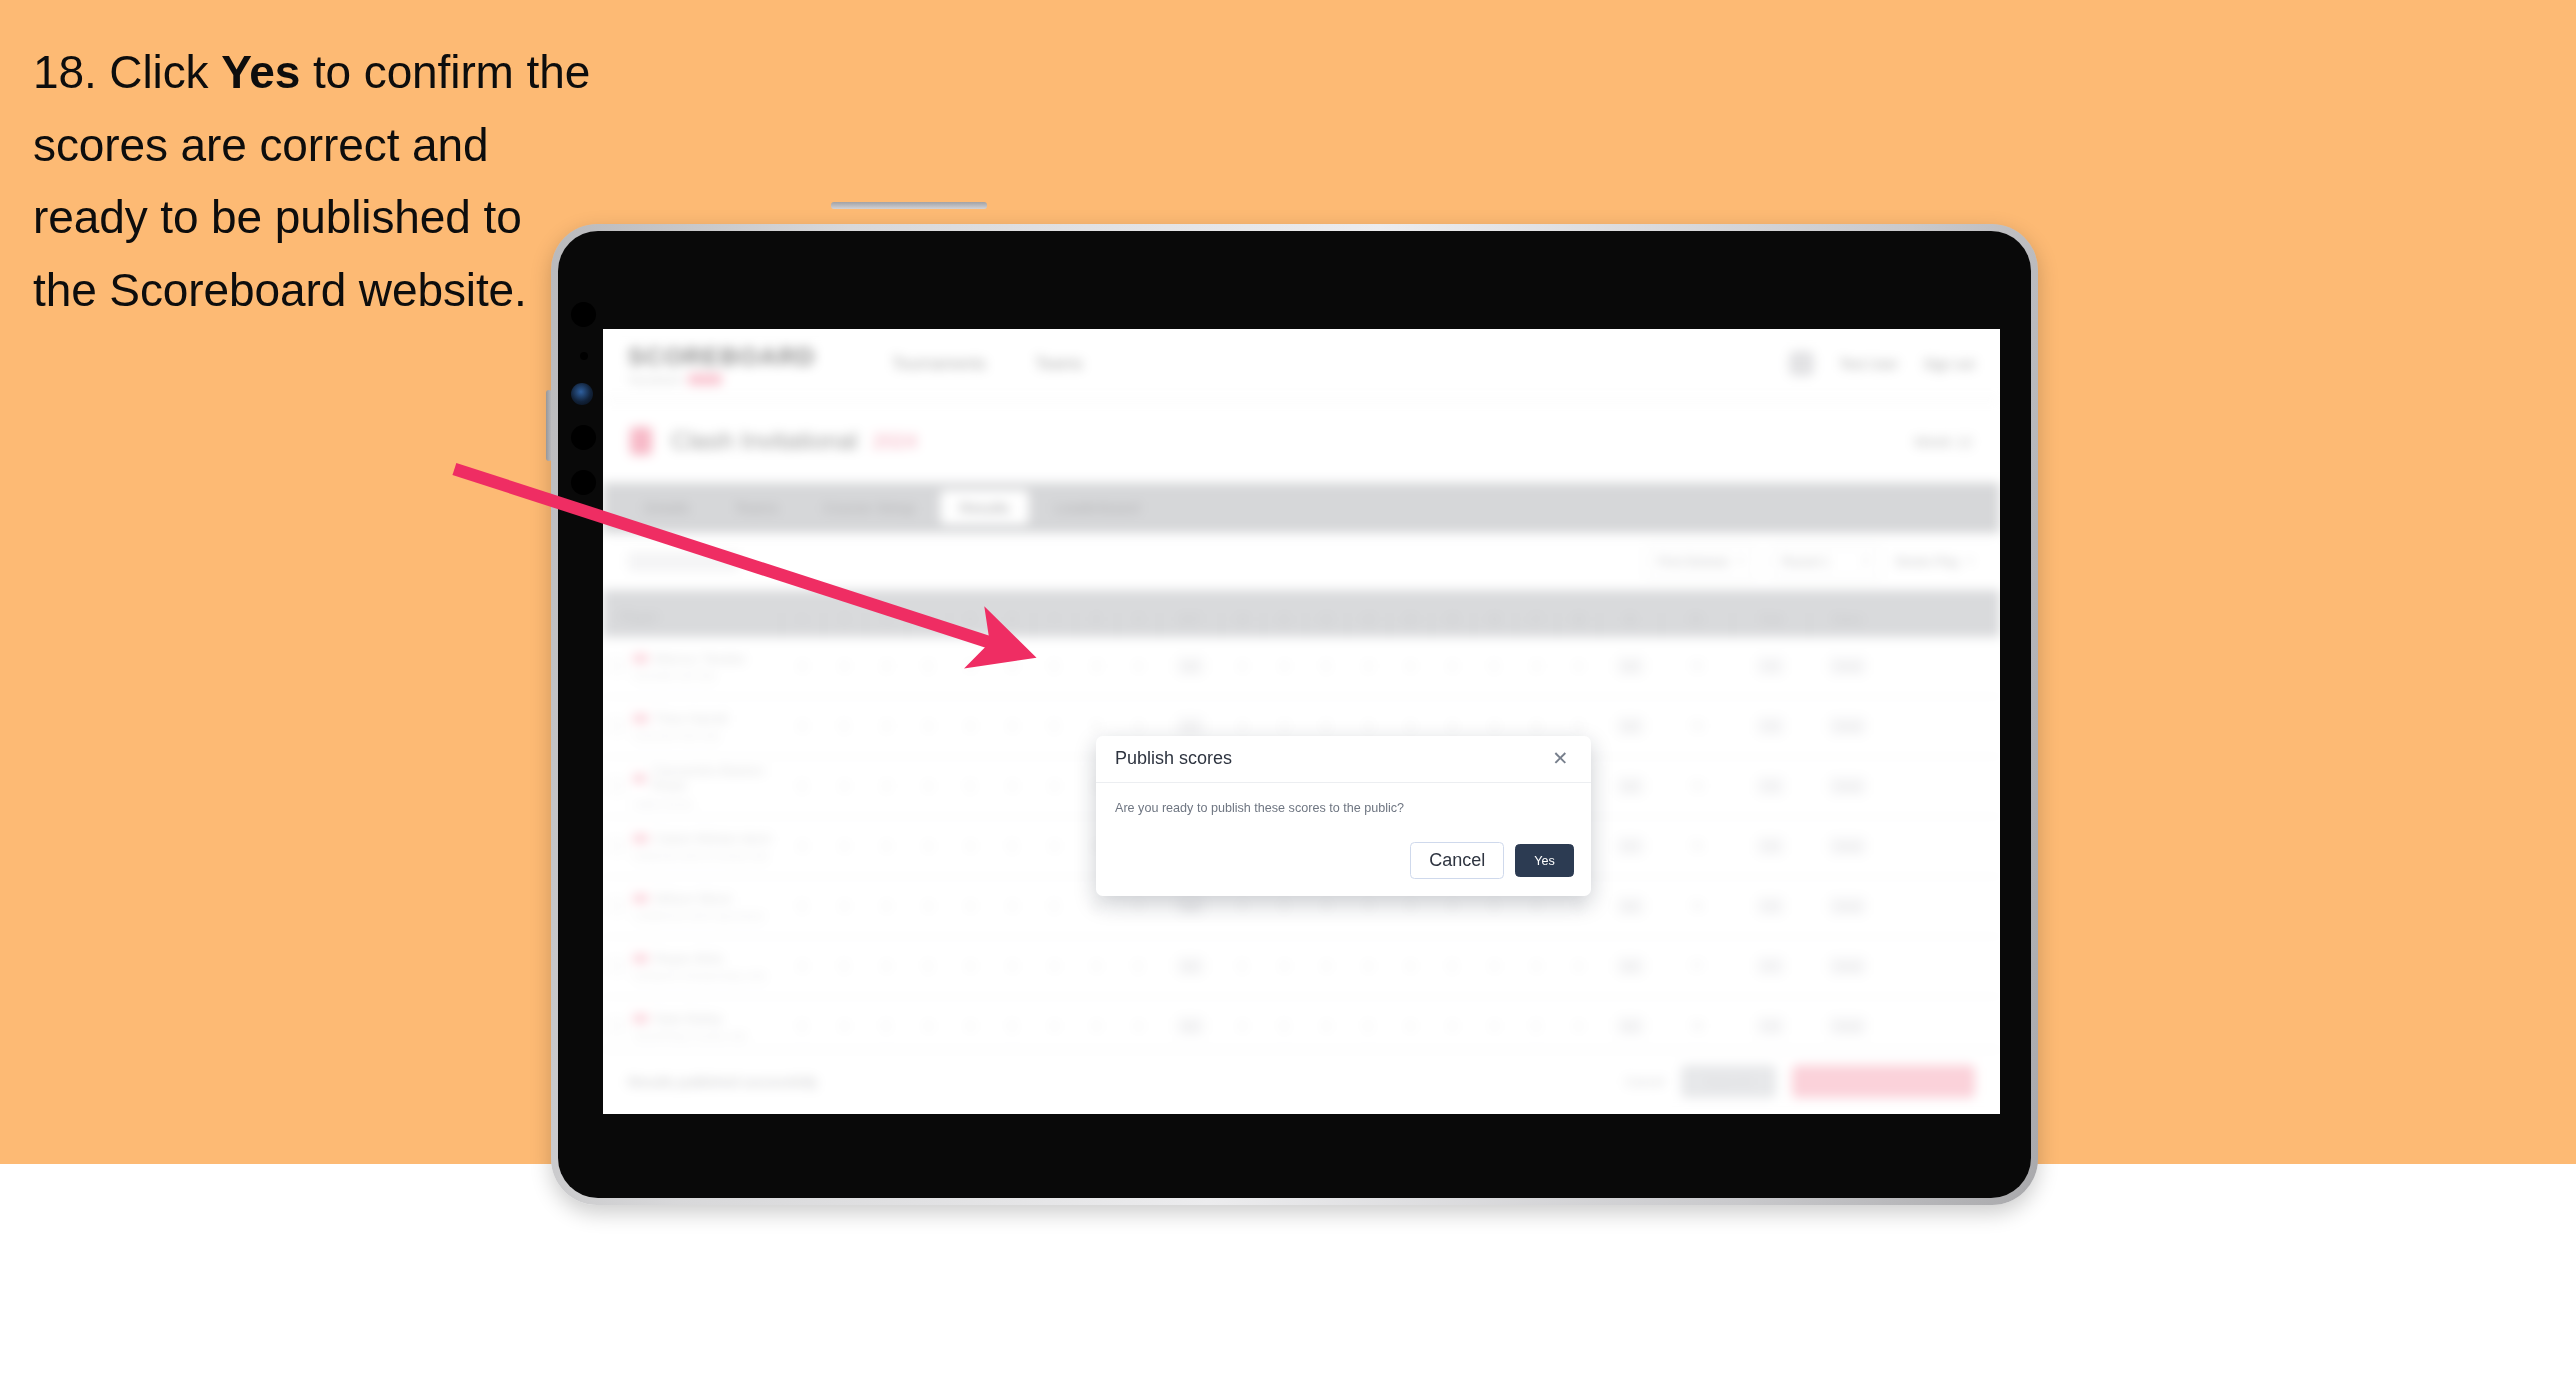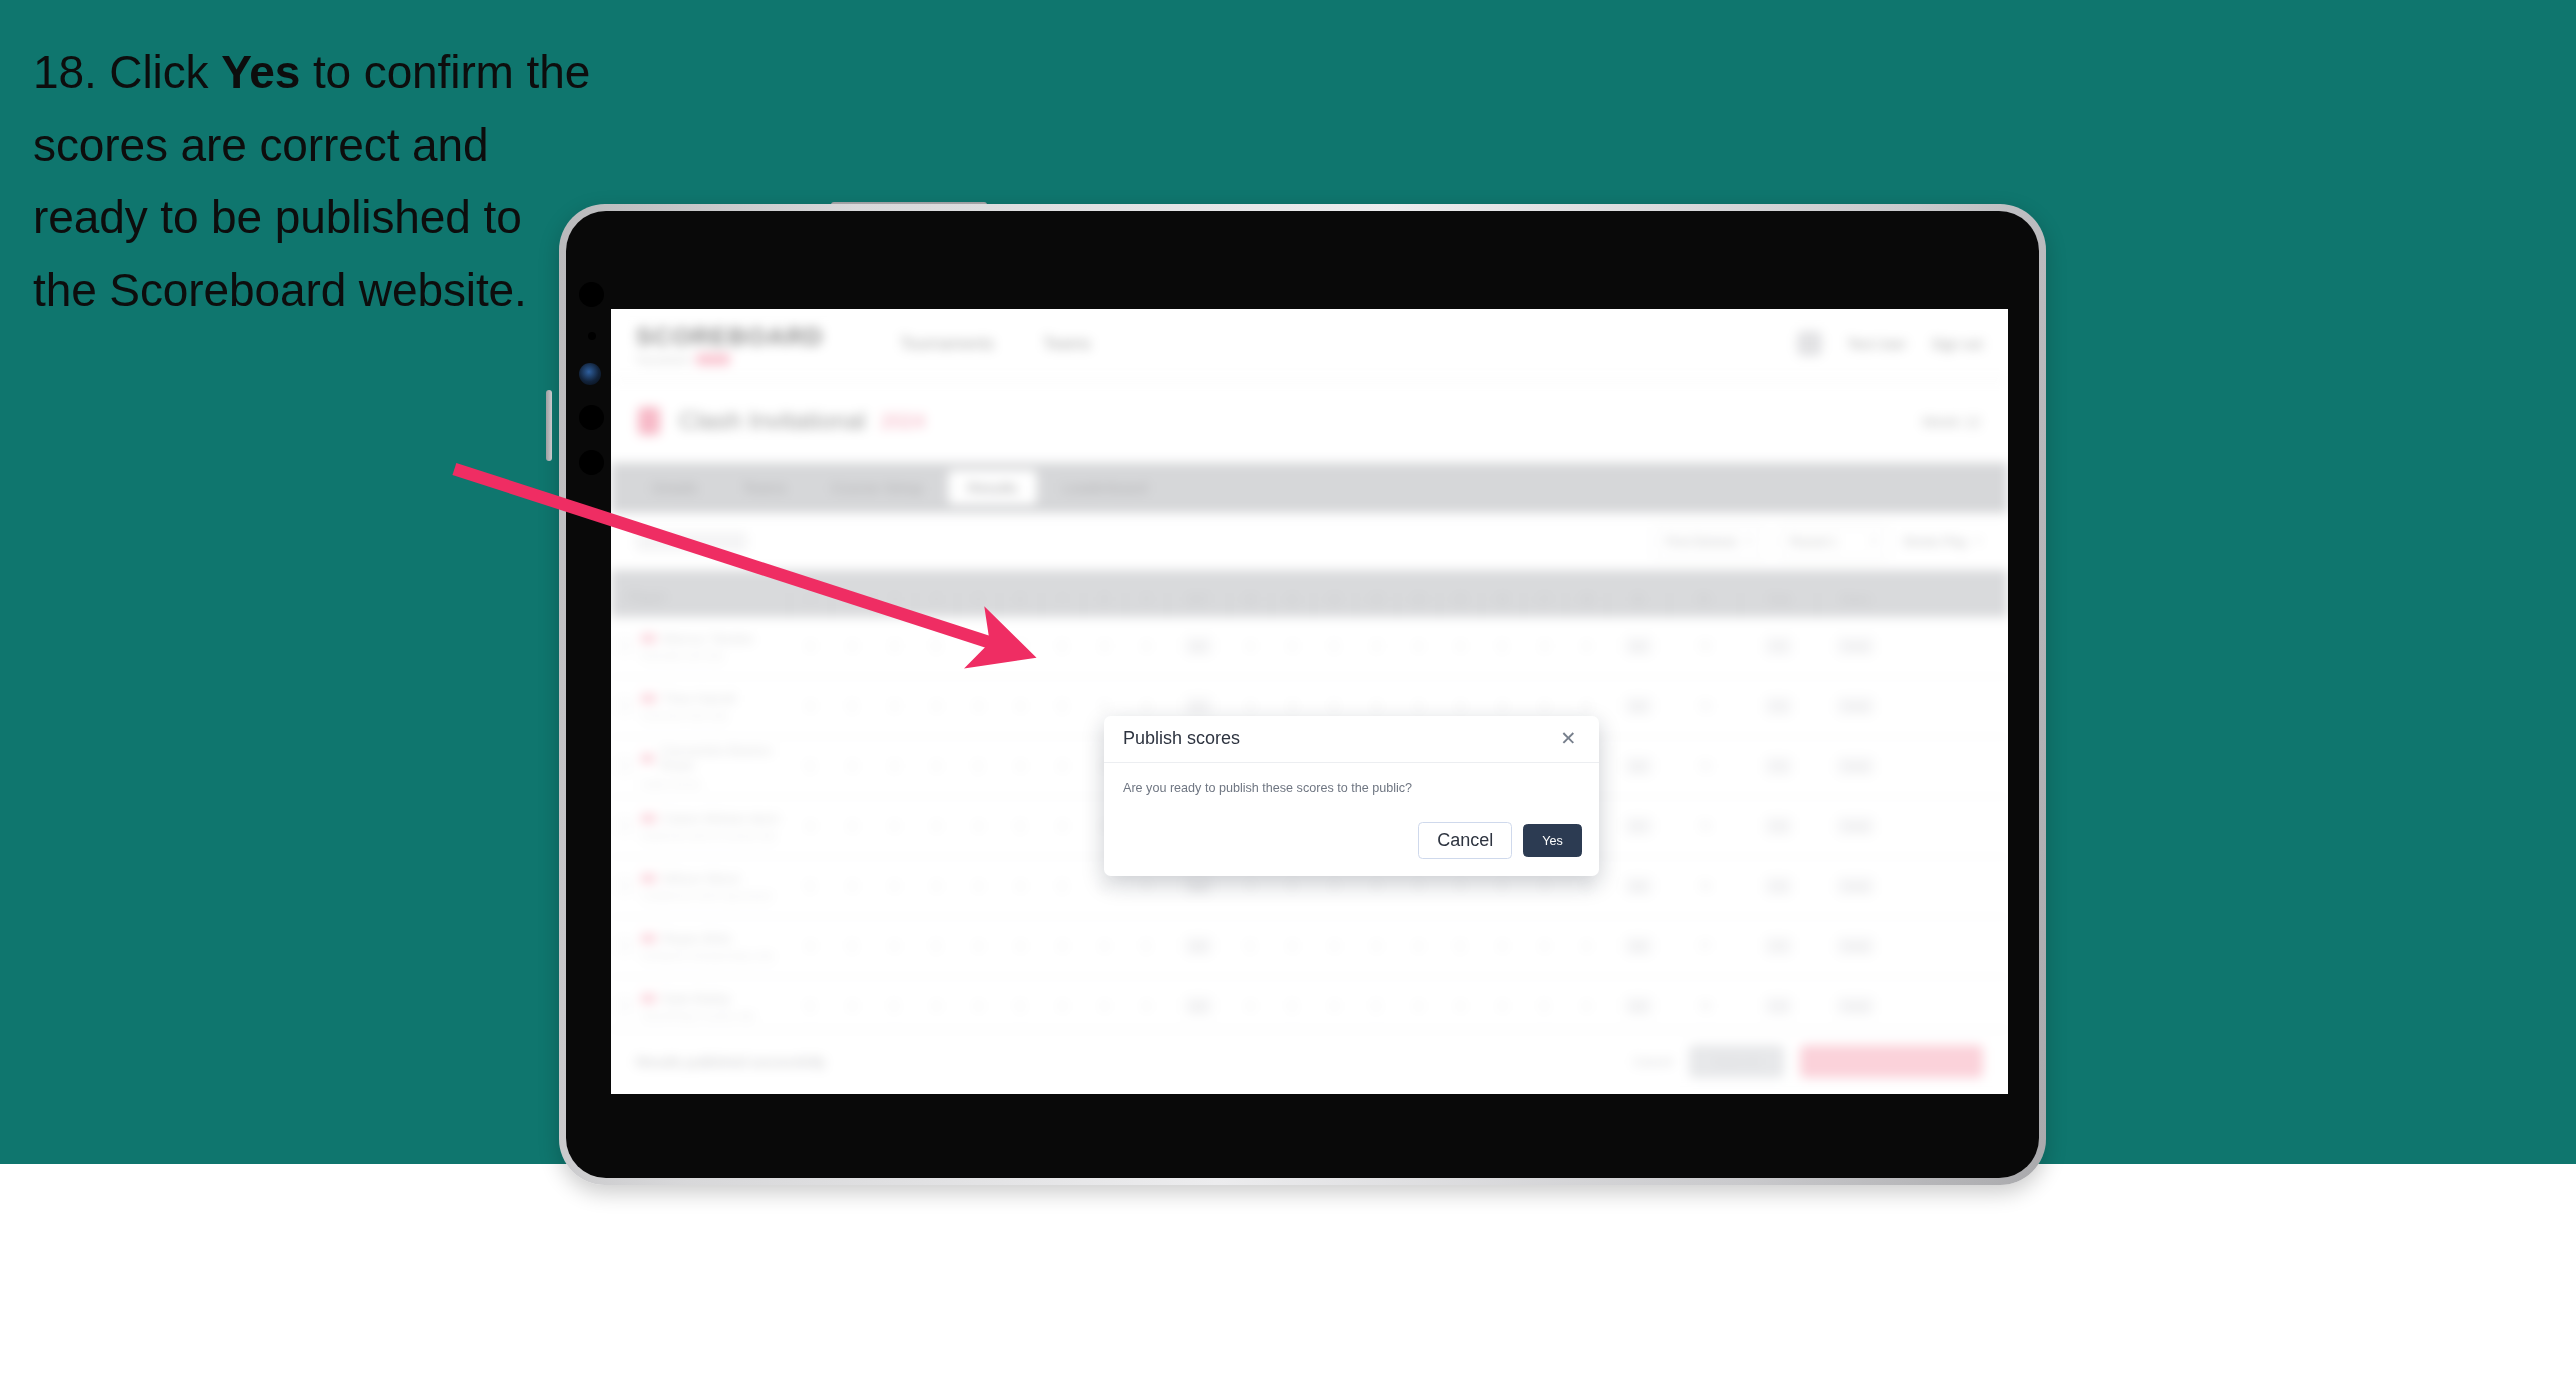--- a/index.html
+++ b/index.html
@@ -2,45 +2,44 @@
 <html style="font-size:12px"><head>
 <meta charset="utf-8">
 <style>
   * { box-sizing: border-box; margin: 0; padding: 0; }
   html, body {
     width: 2576px; height: 1386px;
     background: #ffffff;
     font-family: "Liberation Sans", sans-serif;
     overflow: hidden;
   }
-  #stage { position: relative; width: 2576px; height: 1164px; background: #0f766e; }
+  #stage { position: relative; width: 2576px; height: 1164px; background: #fdba74; }
 
   
   #instruction {
     position: absolute;
     left: 33px; top: 36px;
     width: 564px;
     font-size: 46px;
     line-height: 1.58;
     color: #0d0d0d;
     font-weight: 400;
     letter-spacing: -0.1px;
   }
   #instruction b { font-weight: 700; }
 
   
   #tablet {
     position: absolute;
-    left: 551px; top: 204px;
+    left: 551px; top: 224px;
     width: 1487px; height: 981px;
     border-radius: 46px;
     background: linear-gradient(100deg,#b9b9bb 0%,#d8d8da 18%,#ececee 50%,#c9c9cc 82%,#a9a9ac 100%);
     padding: 6.7px;
     box-shadow: 0 7.4px 21px rgba(0,0,0,.20);
-    margin-left: 8px;
   }
   #tablet-screen {
     position: relative;
     width: 100%; height: 100%;
     border-radius: 40px;
     background: #090909;
     overflow: hidden;
   }
   
   #power-button {

